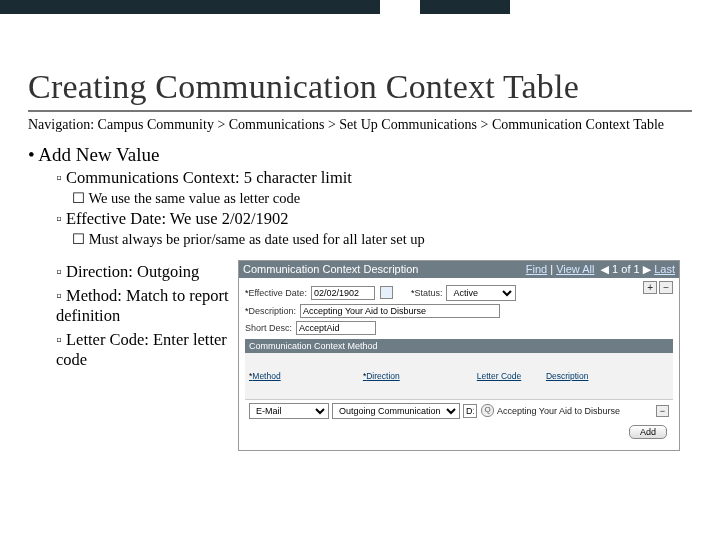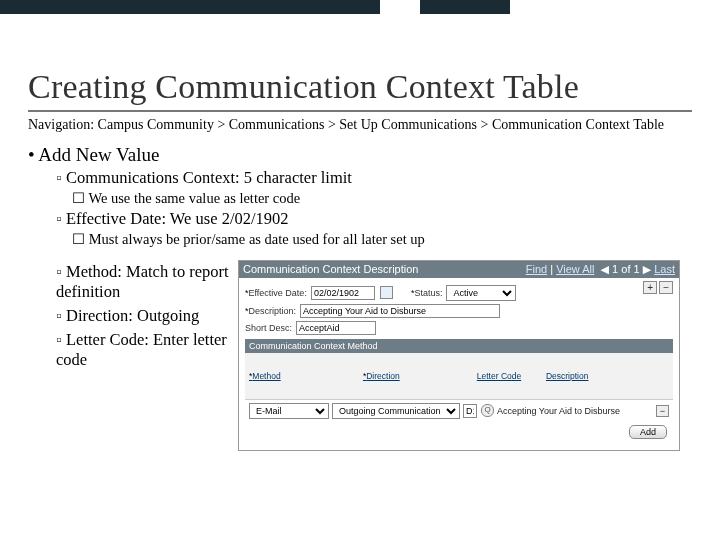--- a/index.html
+++ b/index.html
@@ -187,22 +187,22 @@
       <span>Effective Date:</span><span> We use 2/02/1902</span>
     </li>
   </ul>
   <ul class="sub2">
     <li>Must always be prior/same as date used for all later set up</li>
   </ul>
 
   <div class="row2">
     <div class="leftcol">
       <ul class="sub sub-tight">
+        <li>Direction: Outgoing</li>
         <li>Method: Match to report definition</li>
-        <li>Direction: Outgoing</li>
         <li>Letter Code: Enter letter code</li>
       </ul>
     </div>
 
     <div class="formshot">
       <div class="fs-header">
         <span>Communication Context Description</span>
         <span>
           <a>Find</a> |
           <a>View All</a>

